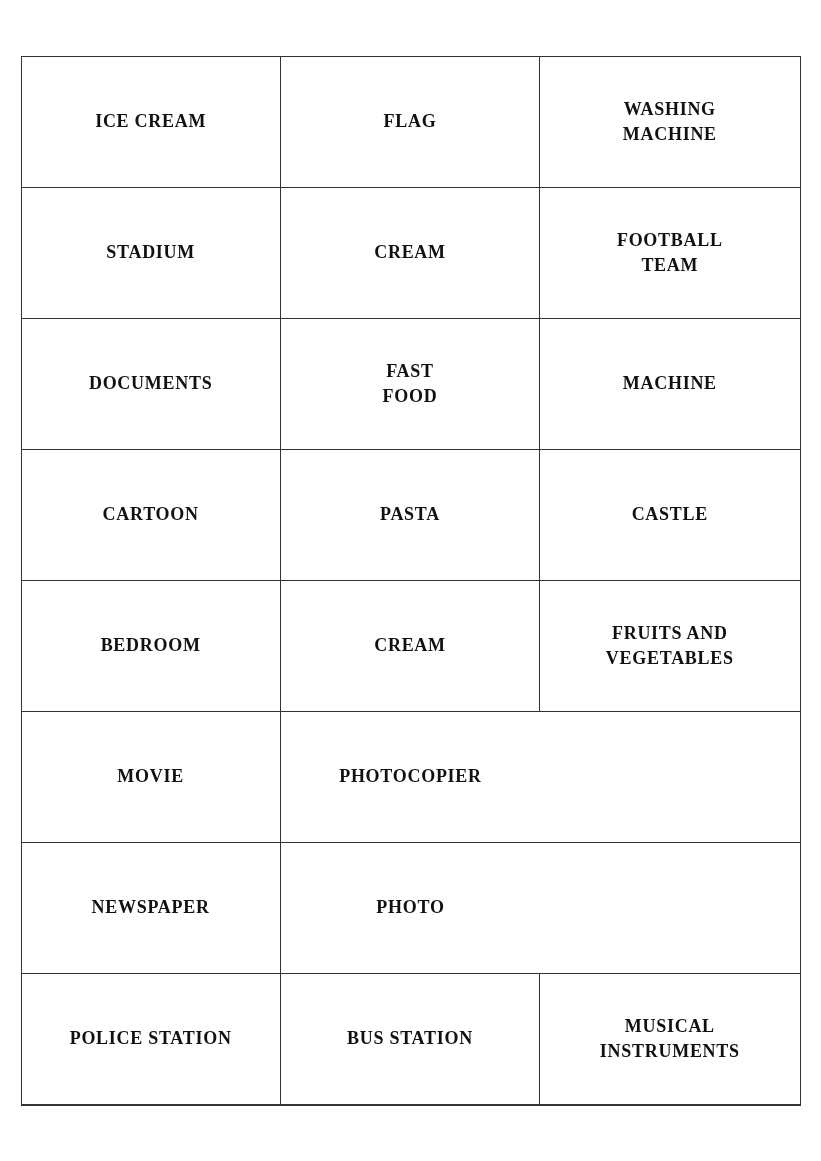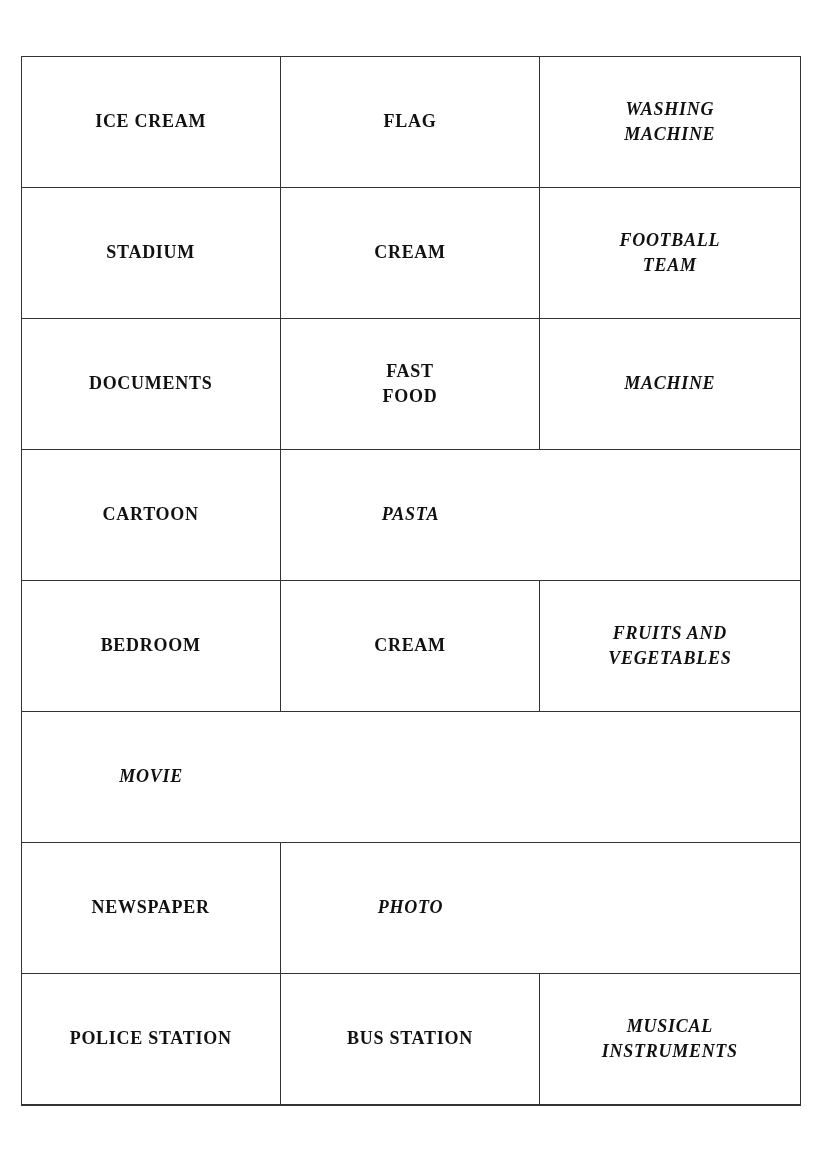--- a/index.html
+++ b/index.html
@@ -44,21 +44,20 @@
       min-height: 130px;
       font-size: 18px;
       font-weight: bold;
       letter-spacing: 0.04em;
       color: #111;
       line-height: 1.35;
     }
 
     .grid-cell:last-child {
       border-right: none;
-      font-style: italic;
     }
 
     .watermark {
       position: absolute;
       top: 50%;
       left: 50%;
       transform: translate(-50%, -50%) rotate(-35deg);
       font-size: 62px;
       font-weight: bold;
       color: rgba(180, 180, 180, 0.35);
@@ -84,28 +83,30 @@
       <div class="grid-cell">FOOTBALL<br>TEAM</div>
     </div>
     <div class="grid-row">
       <div class="grid-cell">DOCUMENTS</div>
       <div class="grid-cell">FAST<br>FOOD</div>
       <div class="grid-cell">MACHINE</div>
     </div>
     <div class="grid-row">
       <div class="grid-cell">CARTOON</div>
       <div class="grid-cell">PASTA</div>
+      <div class="grid-cell">CASTLE</div>
     </div>
     <div class="grid-row">
       <div class="grid-cell">BEDROOM</div>
       <div class="grid-cell">CREAM</div>
       <div class="grid-cell">FRUITS AND<br>VEGETABLES</div>
     </div>
     <div class="grid-row">
       <div class="grid-cell">MOVIE</div>
+      <div class="grid-cell">PHOTOCOPIER</div>
     </div>
     <div class="grid-row">
       <div class="grid-cell">NEWSPAPER</div>
       <div class="grid-cell">PHOTO</div>
     </div>
     <div class="grid-row">
       <div class="grid-cell">POLICE STATION</div>
       <div class="grid-cell">BUS STATION</div>
       <div class="grid-cell">MUSICAL<br>INSTRUMENTS</div>
     </div>

